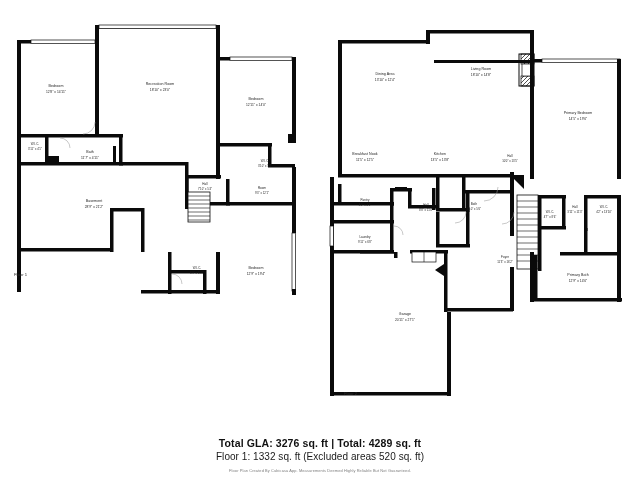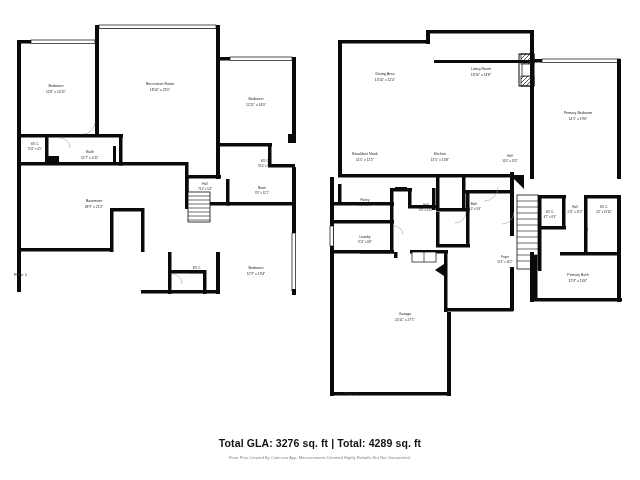--- a/index.html
+++ b/index.html
@@ -360,16 +360,17 @@
         <text class="room-dim" x="405" y="309">20'11" x 27'1"</text>
       </g>
 
       <text class="floor-label" x="344" y="383">Floor 2</text>
     </g>
 
   </svg>
 
   <div class="summary">
     <div class="total-line">Total GLA: 3276 sq. ft  |  Total: 4289 sq. ft</div>
+    <div class="floor-line">Floor 1: 1332 sq. ft (Excluded areas 520 sq. ft)</div>
     <div class="disclaimer">Floor Plan Created By Cubicasa App. Measurements Deemed Highly Reliable But Not Guaranteed.</div>
   </div>
 
 </div>
 
 </body></html>

